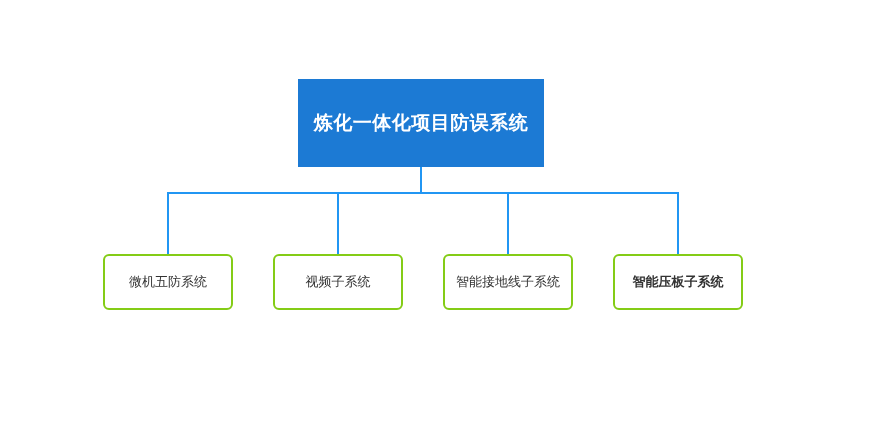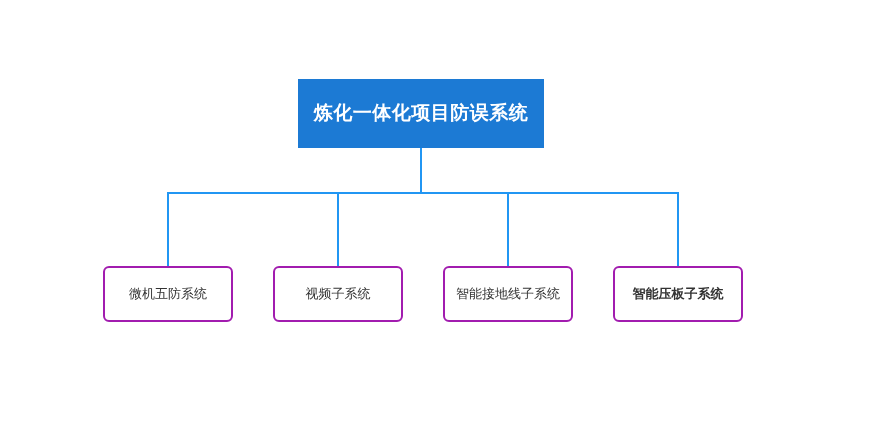--- a/index.html
+++ b/index.html
@@ -31,33 +31,33 @@
     box-sizing: border-box;
     display: flex;
     align-items: center;
     justify-content: center;
     text-align: center;
   }
   .node-root {
     left: 298px;
     top: 79px;
     width: 246px;
-    height: 69px;
+    height: 88px;
     background: #1C7AD4;
     color: #ffffff;
     font-size: 19px;
     font-weight: bold;
     letter-spacing: 0.5px;
   }
   .node-child {
-    top: 266px;
+    top: 254px;
     width: 130px;
     height: 56px;
     background: #ffffff;
-    border: 2px solid #a21caf;
+    border: 2px solid #84cc16;
     border-radius: 6px;
     color: #333333;
     font-size: 13px;
     font-weight: normal;
   }
   .node-child.c0 { left: 103px; }
   .node-child.c1 { left: 273px; }
   .node-child.c2 { left: 443px; }
   .node-child.c3 { left: 613px; font-weight: bold; }
   .node-label {

